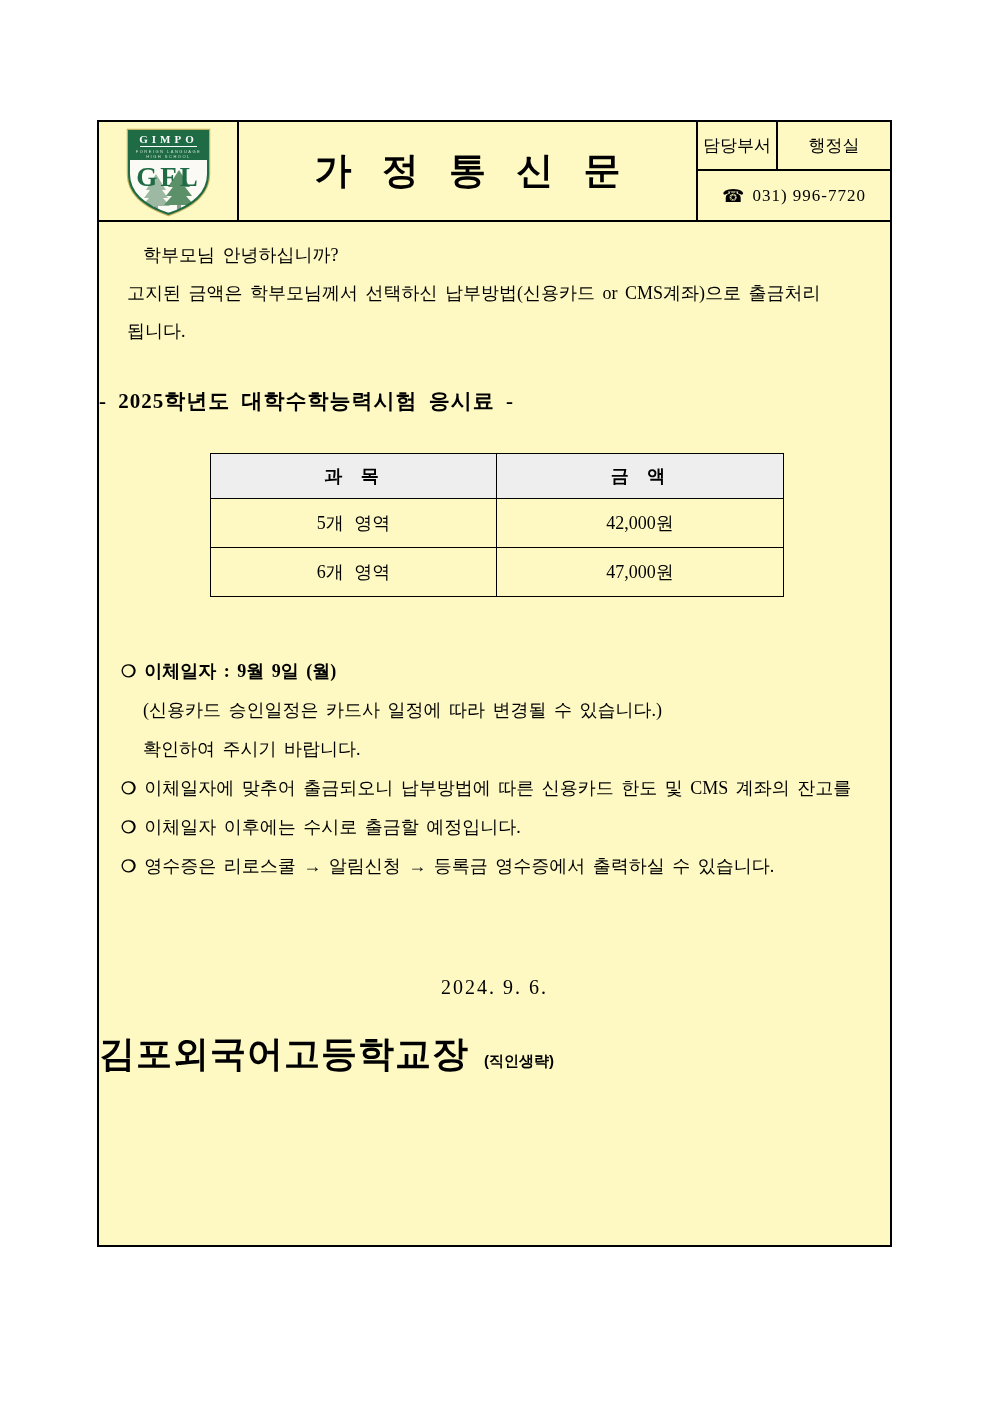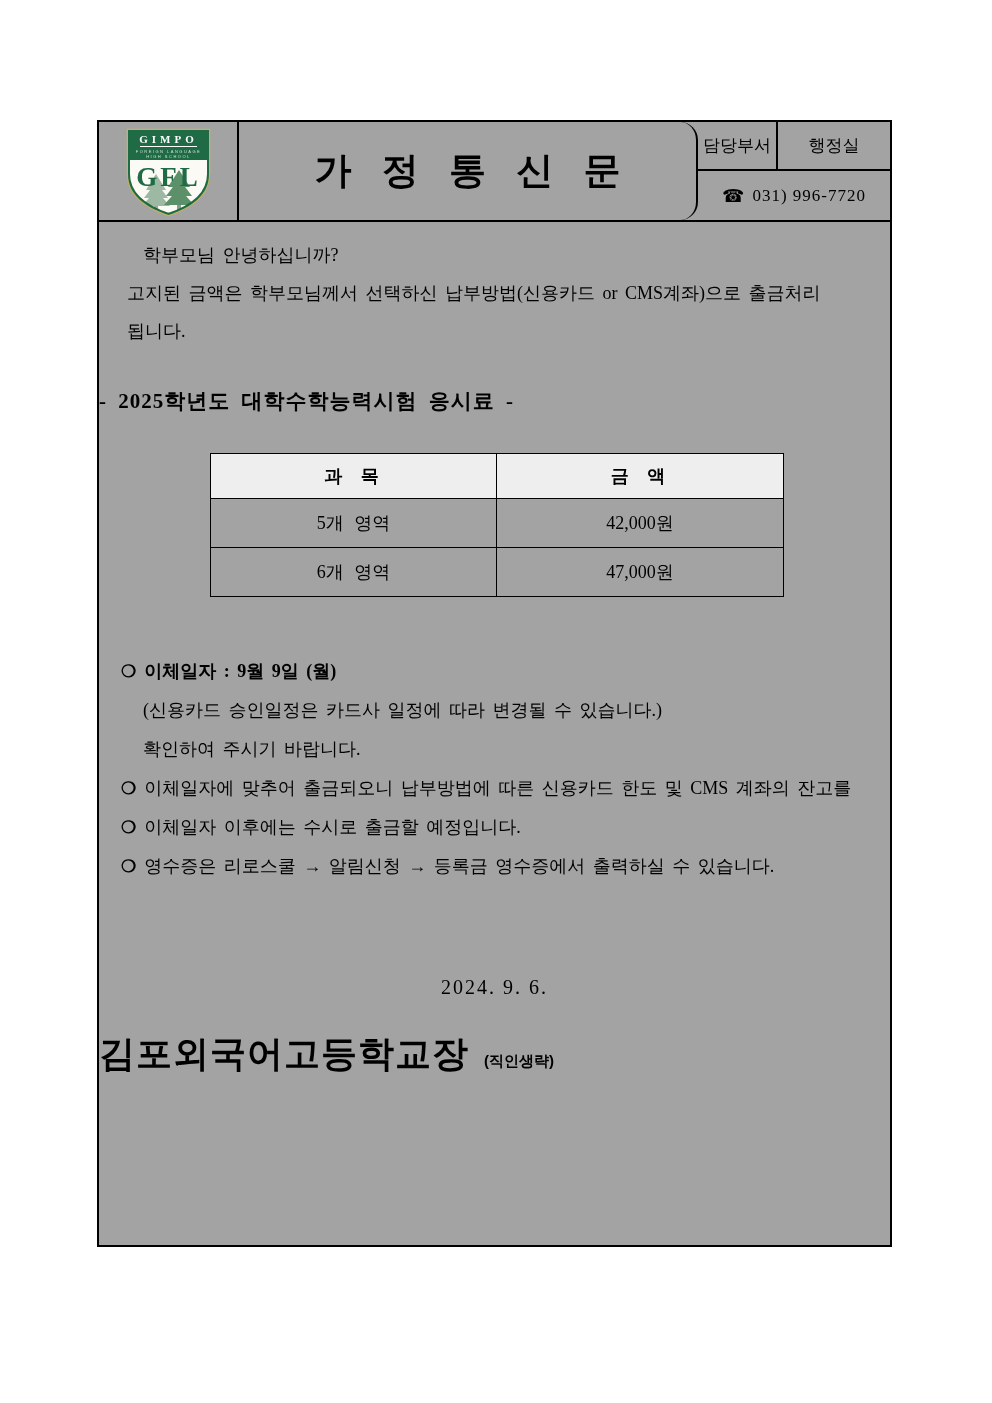--- a/index.html
+++ b/index.html
@@ -4,29 +4,29 @@
 <style>
   * { margin:0; padding:0; box-sizing:border-box; }
   html,body { background:#ffffff; }
   .page {
     position:relative; width:992px; height:1403px; background:#ffffff;
     font-family:"Liberation Serif","DejaVu Serif",serif; color:#000;
     overflow:hidden;
   }
   .doc {
     position:absolute; left:97px; top:120px; width:795px; height:1127px;
-    border:2px solid #000; background:#a3a3a3;
+    border:2px solid #000; background:#fef9c3;
   }
   
   .hdr-row1 { display:flex; height:100px; border-bottom:2px solid #000; }
   .logo-cell { width:140px; border-right:2px solid #000; display:flex; align-items:center; justify-content:center; }
   .main-title-cell {
     flex:1; border-right:2px solid #000; display:flex; align-items:center; justify-content:center;
     font-family:"Liberation Sans","DejaVu Sans",sans-serif;
-    font-size:37px; font-weight:bold; letter-spacing:10px; padding-left:10px;border-radius:18px;
+    font-size:37px; font-weight:bold; letter-spacing:10px; padding-left:10px;
   }
   .contact-col { width:192px; display:flex; flex-direction:column; }
   .contact-top { display:flex; height:49px; border-bottom:2px solid #000; }
   .dept-label {
     width:80px; border-right:2px solid #000; display:flex; align-items:center; justify-content:center;
     font-size:17px;
   }
   .dept-value { flex:1; display:flex; align-items:center; justify-content:center; font-size:17px; }
   .contact-bottom { flex:1; display:flex; align-items:center; justify-content:center; font-size:17px; letter-spacing:1px; }
   .contact-bottom .ph-icon { margin-right:7px; font-size:18px; }

